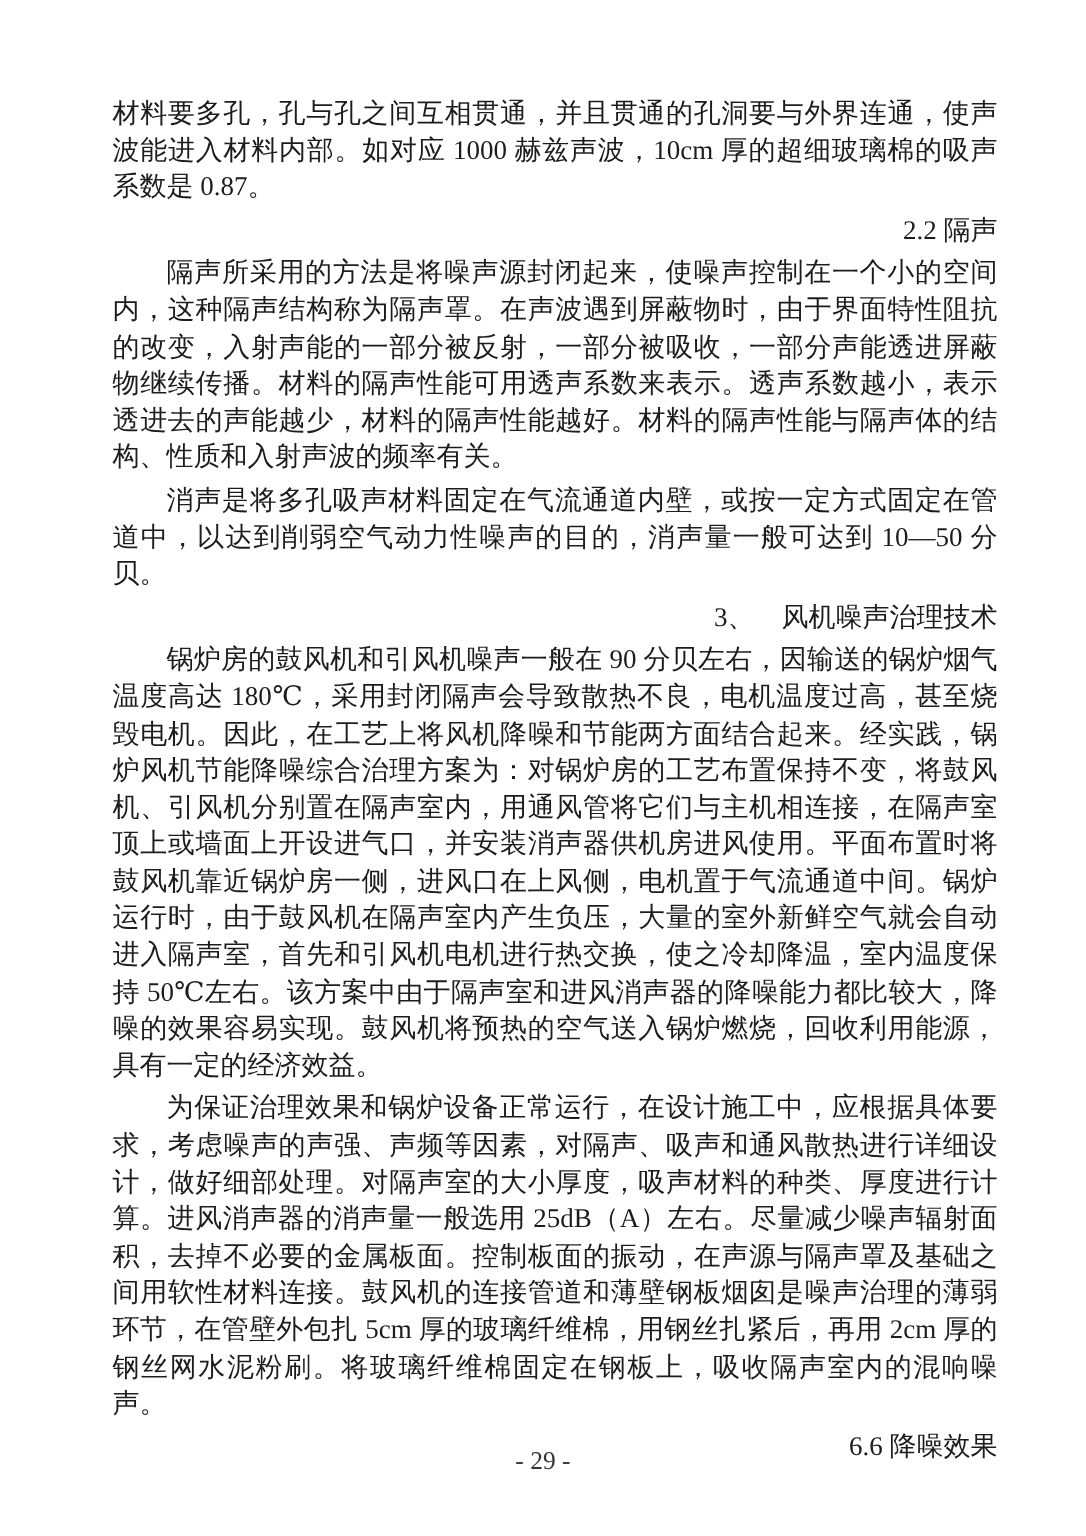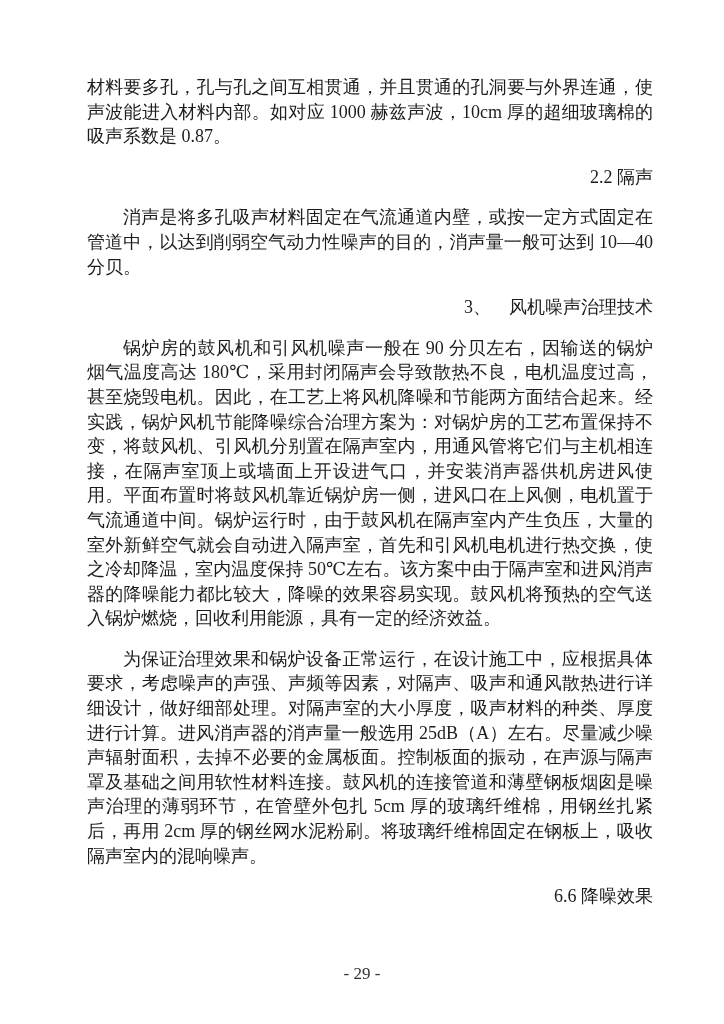--- a/index.html
+++ b/index.html
@@ -18,21 +18,21 @@
   }
   .document-body {
     position: absolute;
     left: 71px;
     top: 59px;
     width: 598px;
     font-size: 18px;
     line-height: 24.6px;
   }
   .document-body > div {
-    margin: 16px;
+    margin: 4px;
     padding: 0;
   }
   .paragraph {
     text-align: justify;
     text-justify: inter-ideograph;
   }
   .paragraph.indent {
     text-indent: 2em;
   }
   .heading {
@@ -50,20 +50,21 @@
     color: #333333;
   }
 </style>
 </head>
 <body>
 
 <div class="page">
   <div class="document-body">
       <div class="paragraph">材料要多孔，孔与孔之间互相贯通，并且贯通的孔洞要与外界连通，使声波能进入材料内部。如对应 1000 赫兹声波，10cm 厚的超细玻璃棉的吸声系数是 0.87。</div>
       <div class="heading">2.2 隔声</div>
-      <div class="paragraph indent">消声是将多孔吸声材料固定在气流通道内壁，或按一定方式固定在管道中，以达到削弱空气动力性噪声的目的，消声量一般可达到 10—40 分贝。</div>
+      <div class="paragraph indent">隔声所采用的方法是将噪声源封闭起来，使噪声控制在一个小的空间内，这种隔声结构称为隔声罩。在声波遇到屏蔽物时，由于界面特性阻抗的改变，入射声能的一部分被反射，一部分被吸收，一部分声能透进屏蔽物继续传播。材料的隔声性能可用透声系数来表示。透声系数越小，表示透进去的声能越少，材料的隔声性能越好。材料的隔声性能与隔声体的结构、性质和入射声波的频率有关。</div>
+      <div class="paragraph indent">消声是将多孔吸声材料固定在气流通道内壁，或按一定方式固定在管道中，以达到削弱空气动力性噪声的目的，消声量一般可达到 10—50 分贝。</div>
       <div class="heading">3、　风机噪声治理技术</div>
       <div class="paragraph indent">锅炉房的鼓风机和引风机噪声一般在 90 分贝左右，因输送的锅炉烟气温度高达 180℃，采用封闭隔声会导致散热不良，电机温度过高，甚至烧毁电机。因此，在工艺上将风机降噪和节能两方面结合起来。经实践，锅炉风机节能降噪综合治理方案为：对锅炉房的工艺布置保持不变，将鼓风机、引风机分别置在隔声室内，用通风管将它们与主机相连接，在隔声室顶上或墙面上开设进气口，并安装消声器供机房进风使用。平面布置时将鼓风机靠近锅炉房一侧，进风口在上风侧，电机置于气流通道中间。锅炉运行时，由于鼓风机在隔声室内产生负压，大量的室外新鲜空气就会自动进入隔声室，首先和引风机电机进行热交换，使之冷却降温，室内温度保持 50℃左右。该方案中由于隔声室和进风消声器的降噪能力都比较大，降噪的效果容易实现。鼓风机将预热的空气送入锅炉燃烧，回收利用能源，具有一定的经济效益。</div>
       <div class="paragraph indent">为保证治理效果和锅炉设备正常运行，在设计施工中，应根据具体要求，考虑噪声的声强、声频等因素，对隔声、吸声和通风散热进行详细设计，做好细部处理。对隔声室的大小厚度，吸声材料的种类、厚度进行计算。进风消声器的消声量一般选用 25dB（A）左右。尽量减少噪声辐射面积，去掉不必要的金属板面。控制板面的振动，在声源与隔声罩及基础之间用软性材料连接。鼓风机的连接管道和薄壁钢板烟囱是噪声治理的薄弱环节，在管壁外包扎 5cm 厚的玻璃纤维棉，用钢丝扎紧后，再用 2cm 厚的钢丝网水泥粉刷。将玻璃纤维棉固定在钢板上，吸收隔声室内的混响噪声。</div>
       <div class="heading">6.6 降噪效果</div>
     </div>
   <div class="page-footer">- 29 -</div>
 </div>
 
 </body></html>

